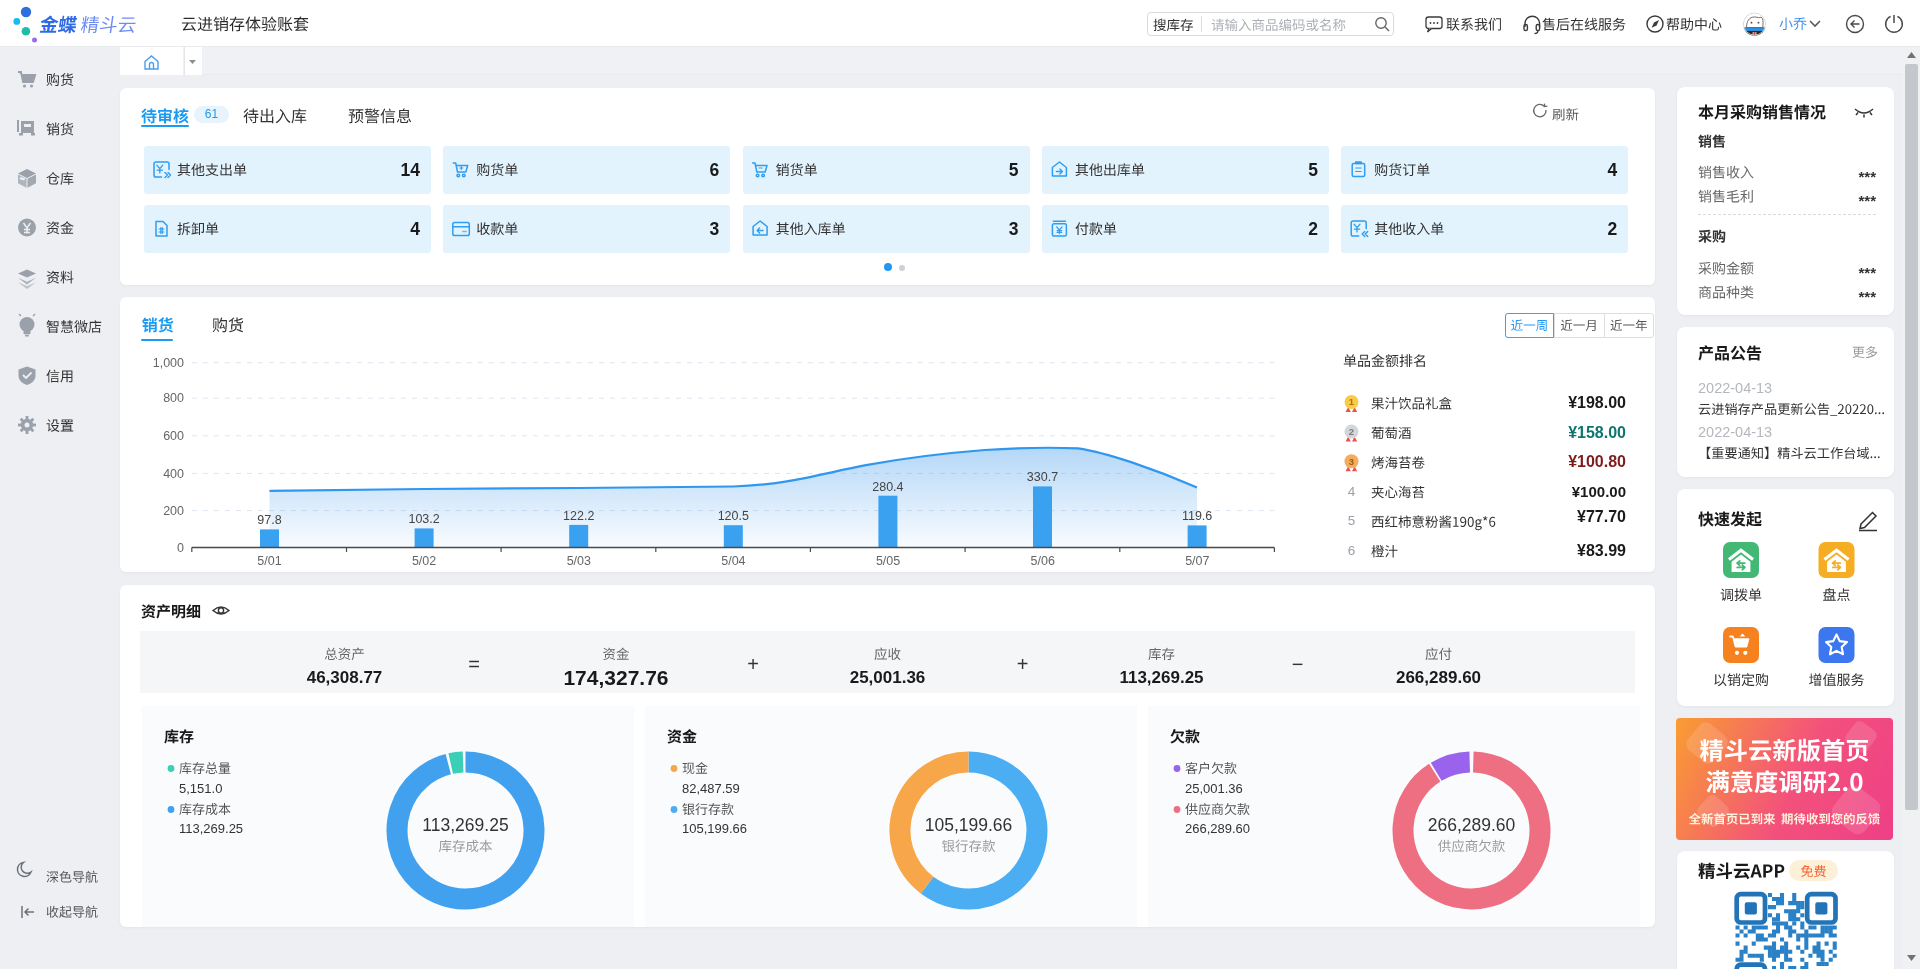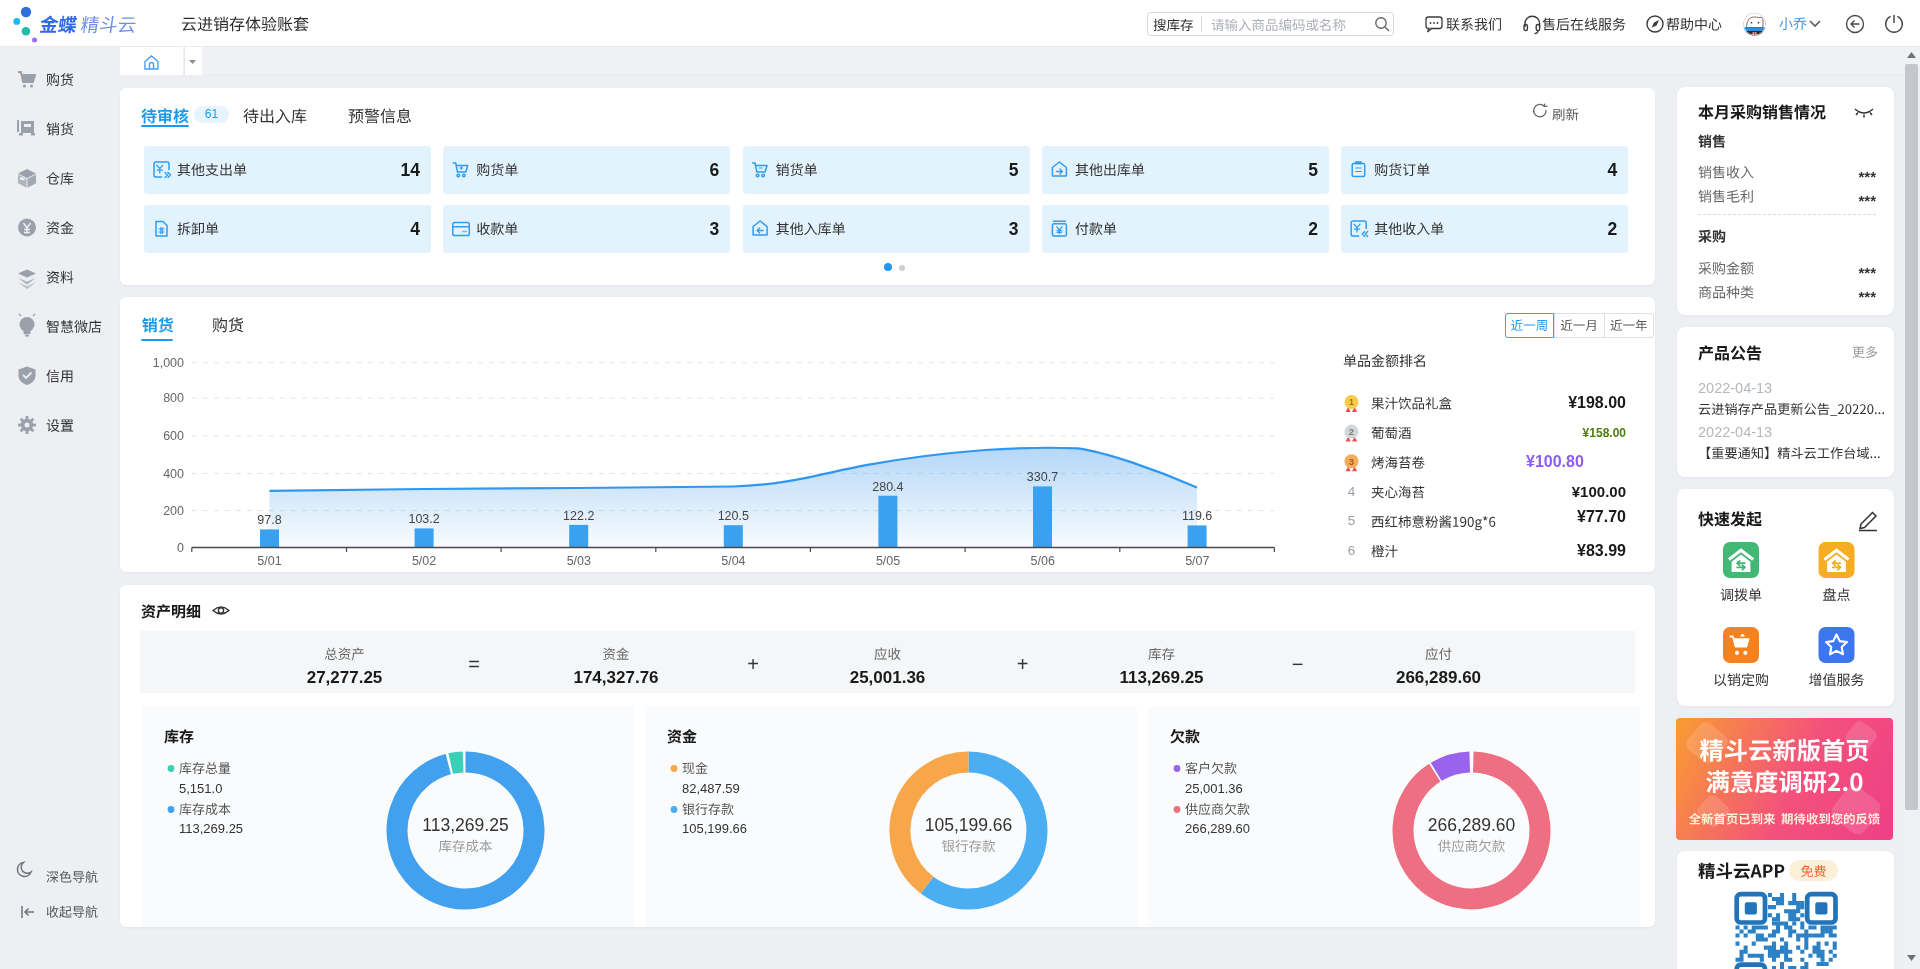--- a/index.html
+++ b/index.html
@@ -90,32 +90,32 @@
     <text x="44" y="16.9" text-anchor="end" font-size="12.5" fill="#666">1,000</text>
     <text x="129.5" y="215" text-anchor="middle" font-size="12.5" fill="#666">5/01</text>
     <text x="284.1" y="215" text-anchor="middle" font-size="12.5" fill="#666">5/02</text>
     <text x="438.8" y="215" text-anchor="middle" font-size="12.5" fill="#666">5/03</text>
     <text x="593.4" y="215" text-anchor="middle" font-size="12.5" fill="#666">5/04</text>
     <text x="748.1" y="215" text-anchor="middle" font-size="12.5" fill="#666">5/05</text>
     <text x="902.7" y="215" text-anchor="middle" font-size="12.5" fill="#666">5/06</text>
     <text x="1057.3" y="215" text-anchor="middle" font-size="12.5" fill="#666">5/07</text>
   </svg>
 <div style="position:absolute;top:394.0px;left:1526px;text-align:right;width:100px;font-size:16px;color:#1a1a1a;font-weight:700;line-height:18px;">¥198.00</div>
-<div style="position:absolute;top:423.6px;left:1526px;text-align:right;width:100px;font-size:12px;color:#4d7c0f;font-weight:700;line-height:18px;">¥158.00</div>
-<div style="position:absolute;top:453.2px;left:1526px;text-align:left;width:100px;font-size:16px;color:#8b5cf6;font-weight:700;line-height:18px;">¥100.80</div>
+<div style="position:absolute;top:423.6px;left:1526px;text-align:right;width:100px;font-size:16px;color:#0f766e;font-weight:700;line-height:18px;">¥158.00</div>
+<div style="position:absolute;top:453.2px;left:1526px;text-align:right;width:100px;font-size:16px;color:#7f1d1d;font-weight:700;line-height:18px;">¥100.80</div>
 <div style="position:absolute;top:482.8px;left:1526px;text-align:right;width:100px;font-size:15px;color:#1a1a1a;font-weight:700;line-height:18px;">¥100.00</div>
 <div style="position:absolute;top:483.8px;left:1341.5px;text-align:center;width:20px;font-size:13.5px;color:#9aa0a8;font-weight:400;line-height:16px;">4</div>
 <div style="position:absolute;top:508px;left:1526px;text-align:right;width:100px;font-size:16px;color:#1a1a1a;font-weight:700;line-height:18px;">¥77.70</div>
 <div style="position:absolute;top:513.4px;left:1341.5px;text-align:center;width:20px;font-size:13.5px;color:#9aa0a8;font-weight:400;line-height:16px;">5</div>
 <div style="position:absolute;top:542.0px;left:1526px;text-align:right;width:100px;font-size:16px;color:#1a1a1a;font-weight:700;line-height:18px;">¥83.99</div>
 <div style="position:absolute;top:543.0px;left:1341.5px;text-align:center;width:20px;font-size:13.5px;color:#9aa0a8;font-weight:400;line-height:16px;">6</div>
 <div class="card" style="left:120px;top:585px;width:1535px;height:342px;background:#fff;border-radius:6px;"></div>
 <div class="" style="left:140px;top:631px;width:1495px;height:62px;background:#f5f6f7;"></div>
-<div style="position:absolute;top:668px;left:264.5px;text-align:center;width:160px;font-size:17px;color:#1a1a1a;font-weight:700;line-height:20px;">27,277.25</div>
-<div style="position:absolute;top:668px;left:536.0px;text-align:center;width:160px;font-size:17px;color:#1a1a1a;font-weight:700;line-height:20px;">174,327.76</div>
+<div style="position:absolute;top:668px;left:264.5px;text-align:center;width:160px;font-size:17px;color:#1a1a1a;font-weight:700;line-height:20px;">46,308.77</div>
+<div style="position:absolute;top:668px;left:536.0px;text-align:center;width:160px;font-size:21px;color:#1a1a1a;font-weight:700;line-height:20px;">174,327.76</div>
 <div style="position:absolute;top:668px;left:807.5px;text-align:center;width:160px;font-size:17px;color:#1a1a1a;font-weight:700;line-height:20px;">25,001.36</div>
 <div style="position:absolute;top:668px;left:1081.5px;text-align:center;width:160px;font-size:17px;color:#1a1a1a;font-weight:700;line-height:20px;">113,269.25</div>
 <div style="position:absolute;top:668px;left:1358.5px;text-align:center;width:160px;font-size:17px;color:#1a1a1a;font-weight:700;line-height:20px;">266,289.60</div>
 <div style="position:absolute;top:651px;left:454.0px;text-align:center;width:40px;font-size:20px;color:#333;font-weight:400;line-height:26px;">=</div>
 <div style="position:absolute;top:651px;left:733.0px;text-align:center;width:40px;font-size:20px;color:#333;font-weight:400;line-height:26px;">+</div>
 <div style="position:absolute;top:651px;left:1002.5px;text-align:center;width:40px;font-size:20px;color:#333;font-weight:400;line-height:26px;">+</div>
 <div style="position:absolute;top:651px;left:1277.5px;text-align:center;width:40px;font-size:20px;color:#333;font-weight:400;line-height:26px;">−</div>
 <div class="" style="left:142px;top:706px;width:492px;height:221px;background:#fafbfc;"></div>
 <div style="position:absolute;top:780.5px;left:179px;text-align:left;width:140px;font-size:13px;color:#333;font-weight:400;line-height:15px;">5,151.0</div>
 <div style="position:absolute;top:821px;left:179px;text-align:left;width:140px;font-size:13px;color:#333;font-weight:400;line-height:15px;">113,269.25</div>

